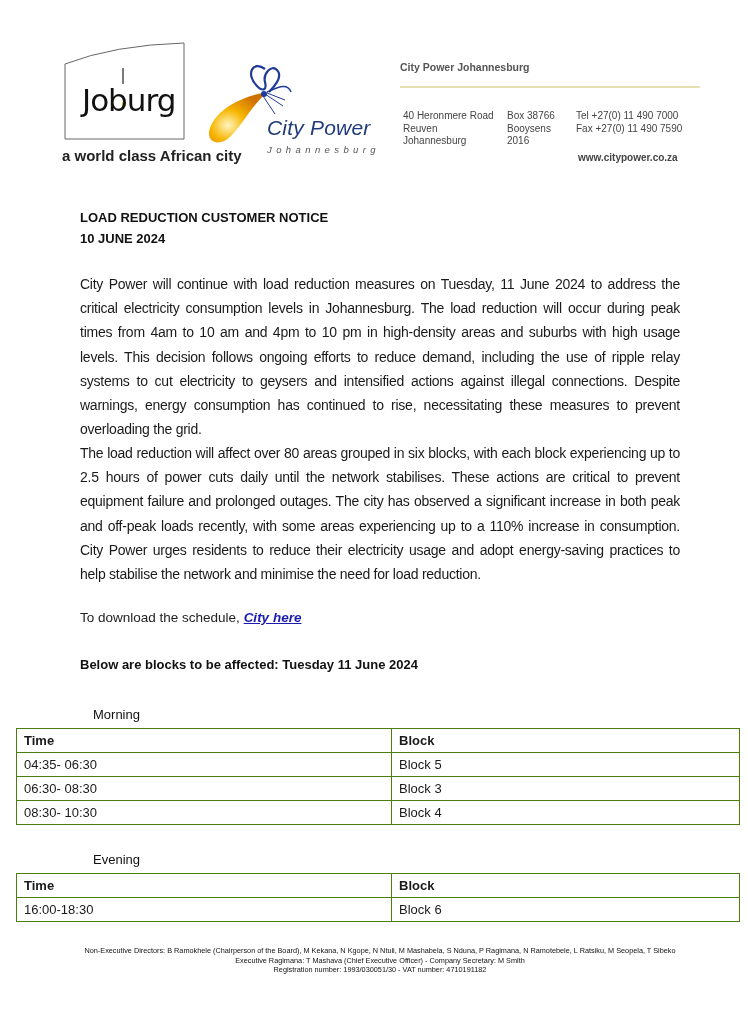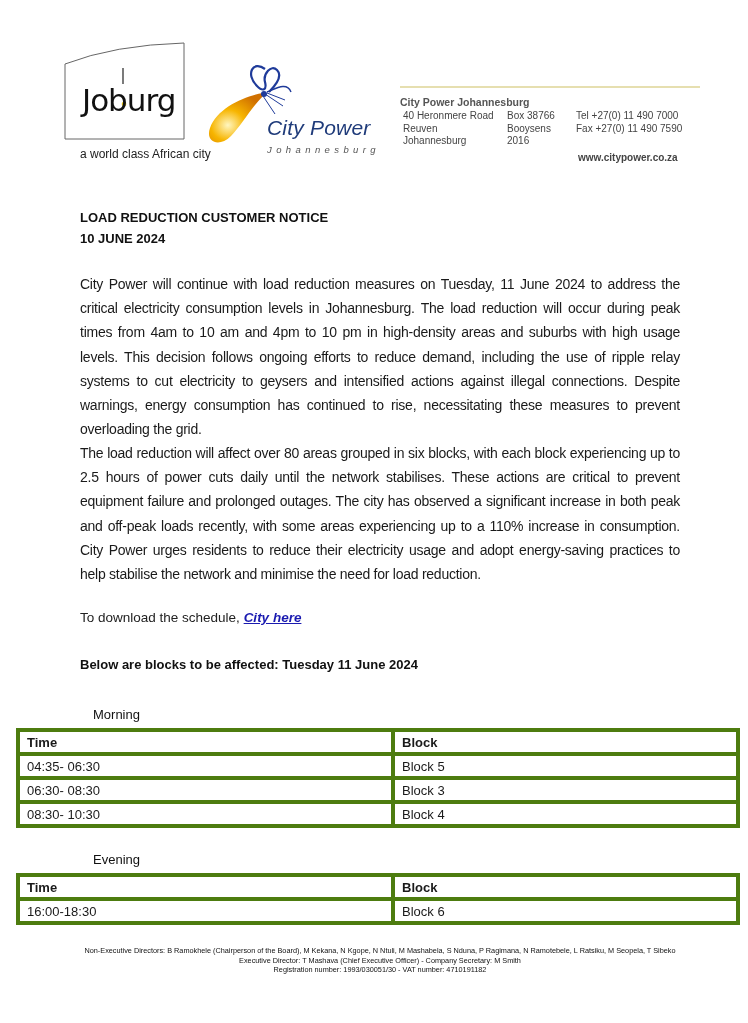--- a/index.html
+++ b/index.html
@@ -3,28 +3,28 @@
 <meta charset="utf-8">
 <style>
   * { box-sizing: border-box; margin: 0; padding: 0; }
   html, body { width: 748px; height: 1023px; background: #ffffff; overflow: hidden; }
   body { position: relative; font-family: "Liberation Sans", sans-serif; color: #111; }
 
   
   .joburg-box { position: absolute; left: 64px; top: 42px; width: 121px; height: 98px; }
   .joburg-box svg { position: absolute; left: 0; top: 0; }
   .joburg-word { position: absolute; left: 18px; top: 40px; font-family: "DejaVu Sans", sans-serif; font-size: 31px; letter-spacing: -1px; color: #111; font-weight: normal; }
-  .joburg-tagline { position: absolute; left: 80px; top: 147px; font-size: 12px; font-weight: normal; color: #222; }
+  .joburg-tagline { position: absolute; left: 62px; top: 147px; font-size: 15px; font-weight: bold; color: #222; }
 
   .cp-logo { position: absolute; left: 205px; top: 60px; width: 185px; height: 100px; }
   .cp-logo svg { position: absolute; left: 0; top: 0; }
   .cp-name { position: absolute; left: 62px; top: 56px; font-size: 21px; color: #1f3b7a; font-style: italic; letter-spacing: 0.2px; }
   .cp-city { position: absolute; left: 62px; top: 84px; font-size: 9.5px; color: #555; font-style: italic; letter-spacing: 4.4px; }
 
-  .org-name { position: absolute; left: 400px; top: 61px; font-size: 10.5px; font-weight: bold; color: #555; margin-top: 35px; }
+  .org-name { position: absolute; left: 400px; top: 61px; font-size: 10.5px; font-weight: bold; color: #555; }
   .org-rule { position: absolute; left: 400px; top: 86px; width: 300px; height: 1.5px; background: #e6dfb0; }
   .addr { position: absolute; top: 110px; font-size: 10px; color: #444; line-height: 12.5px; }
   .addr1 { left: 403px; }
   .addr2 { left: 507px; }
   .addr3 { left: 576px; }
   .website { position: absolute; left: 578px; top: 152px; font-size: 10px; font-weight: bold; color: #444; }
 
   
   .title { position: absolute; left: 80px; top: 182px; font-size: 13px; font-weight: bold; margin-top: 28px; }
   .date { position: absolute; left: 80px; top: 231px; font-size: 13px; font-weight: bold; }
@@ -32,21 +32,21 @@
   .p1 { top: 272px; }
   .p2 { top: 441px; }
   .download { position: absolute; left: 80px; top: 610px; font-size: 13.5px; color: #222; }
   .download a { color: #1a1ab0; font-weight: bold; font-style: italic; text-decoration: underline; }
   .blocks-heading { position: absolute; left: 80px; top: 657px; font-size: 13px; font-weight: bold; }
   .section-label { position: absolute; left: 93px; font-size: 13px; font-weight: normal; }
   .morning-label { top: 707px; }
   .evening-label { top: 852px; }
 
   table.sched { position: absolute; left: 16px; width: 724px; border-collapse: collapse; font-size: 13px; font-family: "Liberation Sans", sans-serif; }
-  table.sched td, table.sched th { border: 4px solid #4d7c0f; padding: 2px 7px; height: 24px; text-align: left; font-weight: normal; color: #1a1a1a; }
+  table.sched td, table.sched th { border: 1px solid #4d7c0f; padding: 2px 7px; height: 24px; text-align: left; font-weight: normal; color: #1a1a1a; }
   table.sched th { font-weight: bold; }
   table.sched .c1 { width: 375px; }
   .morning-table { top: 728px; }
   .evening-table { top: 873px; }
 
   
   .footer { position: absolute; left: 80px; top: 946px; width: 600px; text-align: center; font-size: 7.3px; line-height: 9.5px; color: #111; }
   .footer b { font-weight: normal; }
 </style>
 </head>
@@ -146,17 +146,17 @@
   </tr>
 </tbody>
   </table>
 
 <div class="footer">
   <div>
     <b>Non-Executive Directors:</b>
     <span>B Ramokhele (Chairperson of the Board), M Kekana, N Kgope, N Ntuli, M Mashabela, S Nduna, P Ragimana, N Ramotebele, L Ratsiku, M Seopela, T Sibeko</span>
   </div>
   <div>
-    <b>Executive Director:</b>
+    <b>Executive Ragimana:</b>
     <span>T Mashava (Chief Executive Officer)  -  Company Secretary: M Smith</span>
   </div>
   <div><b>Registration number:  1993/030051/30   -   VAT number: 4710191182</b></div>
 </div>
 
 </body></html>

